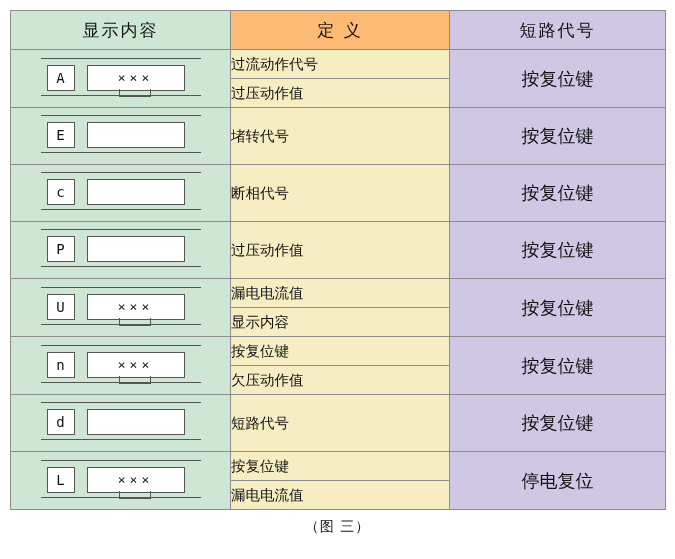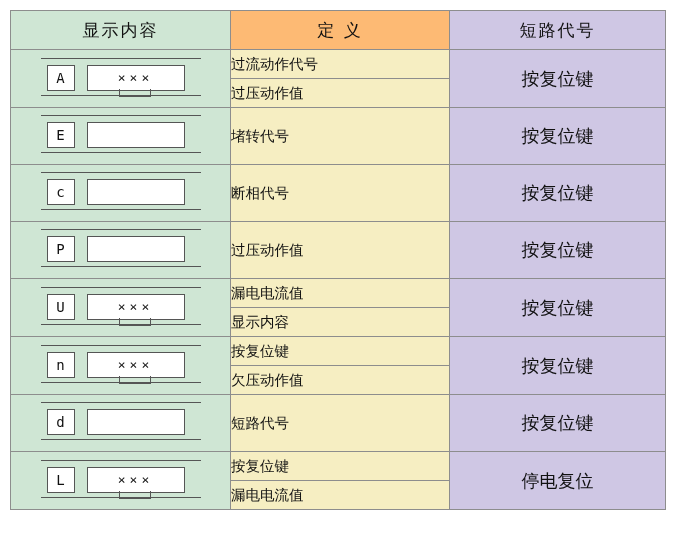--- a/index.html
+++ b/index.html
@@ -257,13 +257,14 @@
         </td>
         <td class="cell-def">按复位键</td>
         <td class="cell-reset" rowspan="2">停电复位</td>
       </tr>
       <tr>
         <td class="cell-def">漏电电流值</td>
       </tr>
     </tbody>
   </table>
 
+  <div class="caption">（图 三）</div>
 </div>
 
 </body></html>

